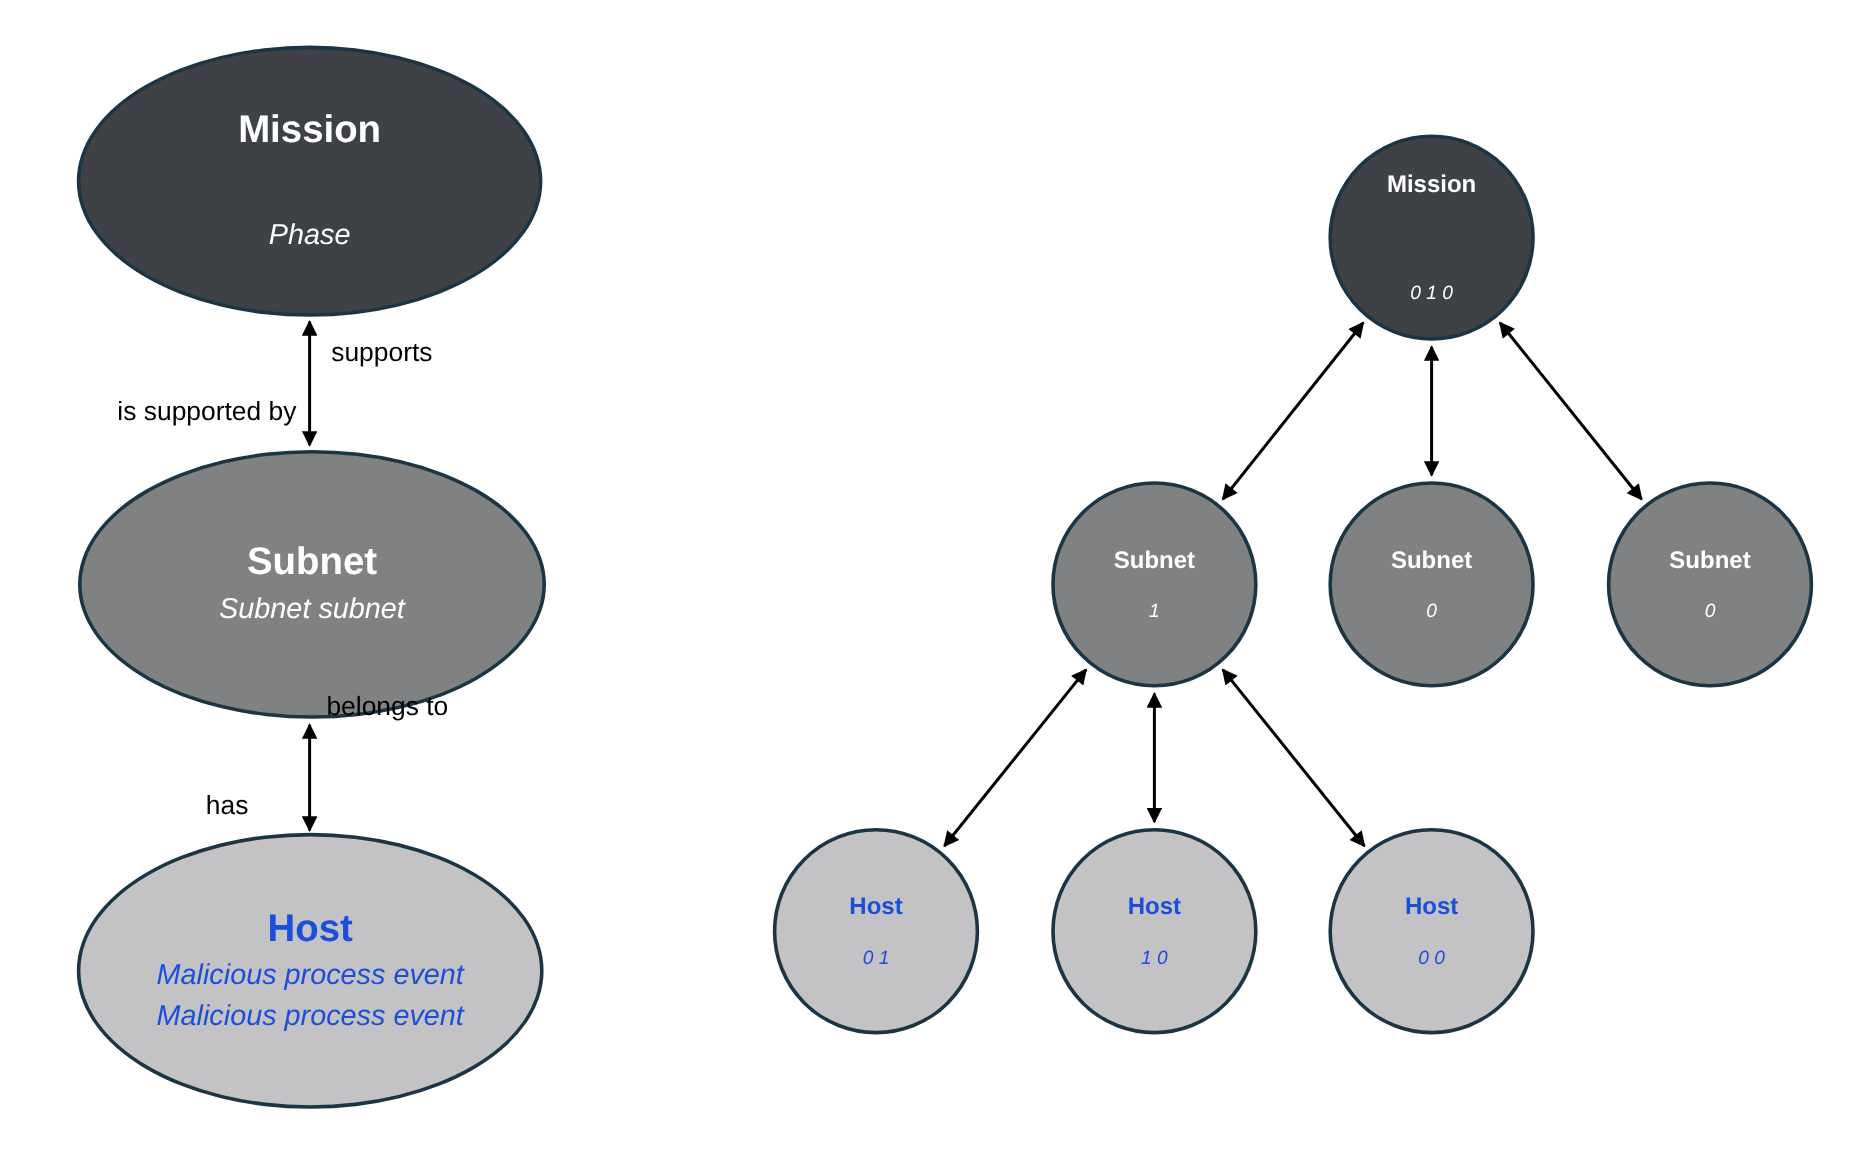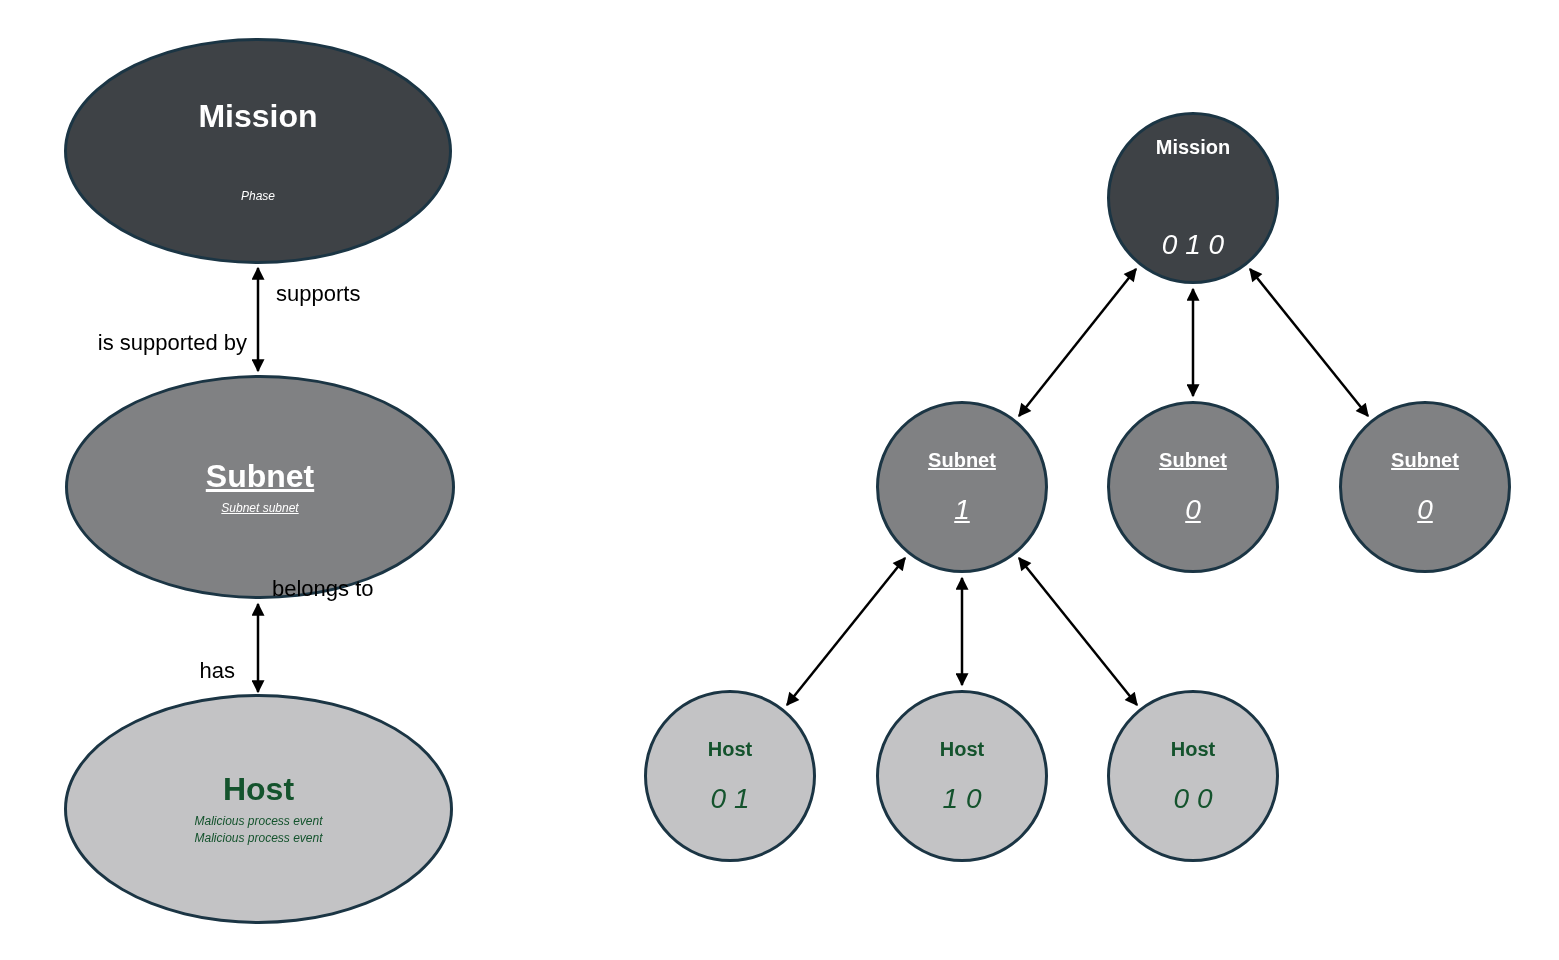--- a/index.html
+++ b/index.html
@@ -14,28 +14,28 @@
   .node {
     position:absolute;
     display:flex; flex-direction:column;
     align-items:center; justify-content:center;
     text-align:center;
     box-sizing:border-box;
     border:3px solid #1b3544;
     border-radius:50%;
   }
   .fill-dark  { background:#3e4246; color:#ffffff;gap:48px; }
-  .fill-mid   { background:#808183; color:#ffffff;text-decoration:underline; }
-  .fill-light { background:#c3c3c5; color:#14532d; }
+  .fill-mid   { background:#808183; color:#ffffff; }
+  .fill-light { background:#c3c3c5; color:#1d4ed8; }
 
   .big-title { font-size:32px; font-weight:bold; line-height:1.15; }
-  .big-sub   { font-size:12px; font-style:italic; line-height:1.4; margin-top:5px; }
+  .big-sub   { font-size:24px; font-style:italic; line-height:1.4; margin-top:5px; }
 
   .small-title { font-size:20px; font-weight:bold; line-height:1.2; }
-  .small-sub   { font-size:28px; font-style:italic; line-height:1.2; margin-top:21px; }
+  .small-sub   { font-size:16px; font-style:italic; line-height:1.2; margin-top:21px; }
 
   .edge-label {
     position:absolute;
     font-size:22px;
     color:#000000;
     white-space:nowrap;
   }
 </style>
 </head>
 <body>
@@ -73,21 +73,21 @@
 
   <div class="node fill-light" style="left:64px; top:694px; width:389px; height:230px;">
     <div class="big-title">Host</div>
     <div class="big-sub">Malicious process event</div>
     <div class="big-sub" style="margin-top:0;">Malicious process event</div>
   </div>
 
   <div class="edge-label" style="left:276px; top:281px;">supports</div>
   <div class="edge-label" style="right:1312px; top:330px;">is supported by</div>
   <div class="edge-label" style="left:272px; top:576px;">belongs to</div>
-  <div class="edge-label" style="right:1324px; top:658px;text-align:center;">has</div>
+  <div class="edge-label" style="right:1352px; top:658px;text-align:center;">has</div>
 
   <div class="node fill-dark" style="left:1107px; top:112px; width:172px; height:172px;">
     <div class="small-title">Mission</div>
     <div class="small-sub">0 1 0</div>
   </div>
 
   <div class="node fill-mid" style="left:876px; top:401px; width:172px; height:172px;">
     <div class="small-title">Subnet</div>
     <div class="small-sub">1</div>
   </div>

